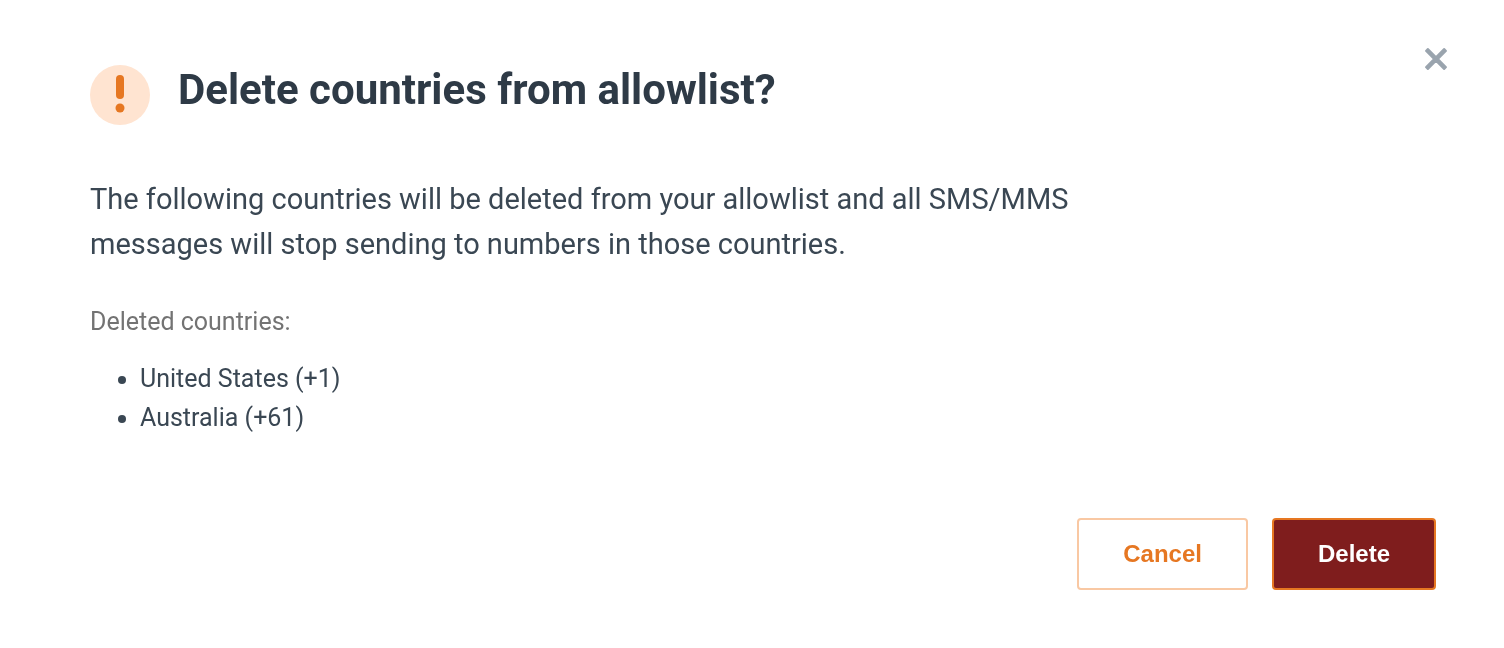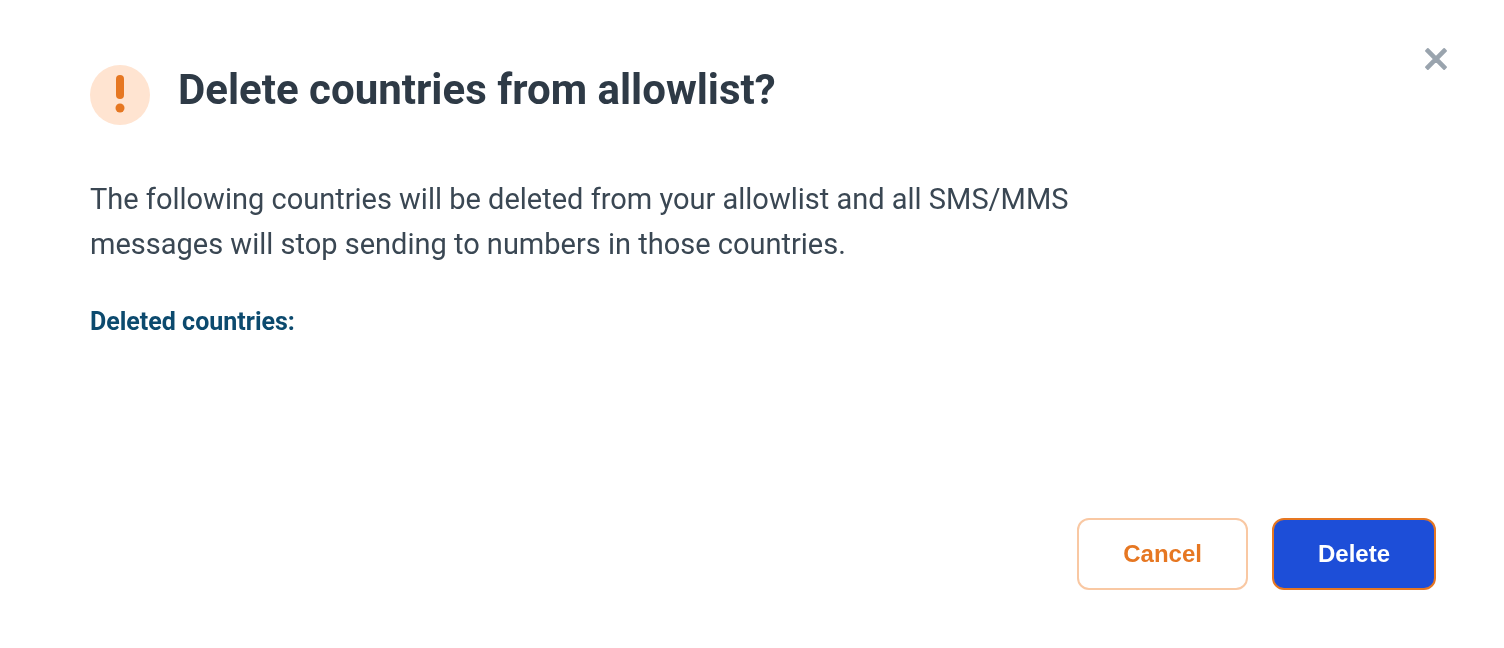--- a/index.html
+++ b/index.html
@@ -69,22 +69,22 @@
     }
     .description {
       font-size: 29px;
       line-height: 1.55;
       color: #3a4753;
       margin-bottom: 40px;
       max-width: 1100px;
     }
     .deleted-label {
       font-size: 25px;
-      font-weight: 700;
-      color: #0c4a6e;
+      font-weight: 400;
+      color: #737373;
       margin-bottom: 24px;
     }
     .country-list {
       list-style: disc;
       padding-left: 50px;
     }
     .country-list li {
       font-size: 25px;
       color: #3a4753;
       line-height: 1.55;
@@ -93,31 +93,31 @@
       position: absolute;
       bottom: 58px;
       right: 68px;
       display: flex;
       gap: 24px;
     }
     .btn {
       font-size: 24px;
       font-weight: 600;
       padding: 22px 44px;
-      border-radius: 12px;
+      border-radius: 4px;
       cursor: pointer;
       line-height: 1;
     }
     .btn-cancel {
       background: #ffffff;
       border: 2px solid #f9c8a3;
       color: #e67722;
     }
     .btn-delete {
-      background: #1d4ed8;
+      background: #7f1d1d;
       border: 2px solid #e67722;
       color: #ffffff;
     }
   </style>
 </head>
 <body>
 
 <div class="modal-container">
 
   <button class="close-button">
@@ -136,20 +136,24 @@
           <circle cx="7" cy="35" r="4.5"></circle>
         </svg>
       </span>
     </div>
     <h1 class="modal-title">Delete countries from allowlist?</h1>
   </div>
 
   <div class="modal-body">
     <p class="description">The following countries will be deleted from your allowlist and all SMS/MMS messages will stop sending to numbers in those countries.</p>
     <div class="deleted-label">Deleted countries:</div>
+    <ul class="country-list">
+      <li>United States (+1)</li>
+      <li>Australia (+61)</li>
+    </ul>
   </div>
 
   <div class="modal-footer">
     <button class="btn btn-cancel">Cancel</button>
     <button class="btn btn-delete">Delete</button>
   </div>
 
 </div>
 
 </body></html>

